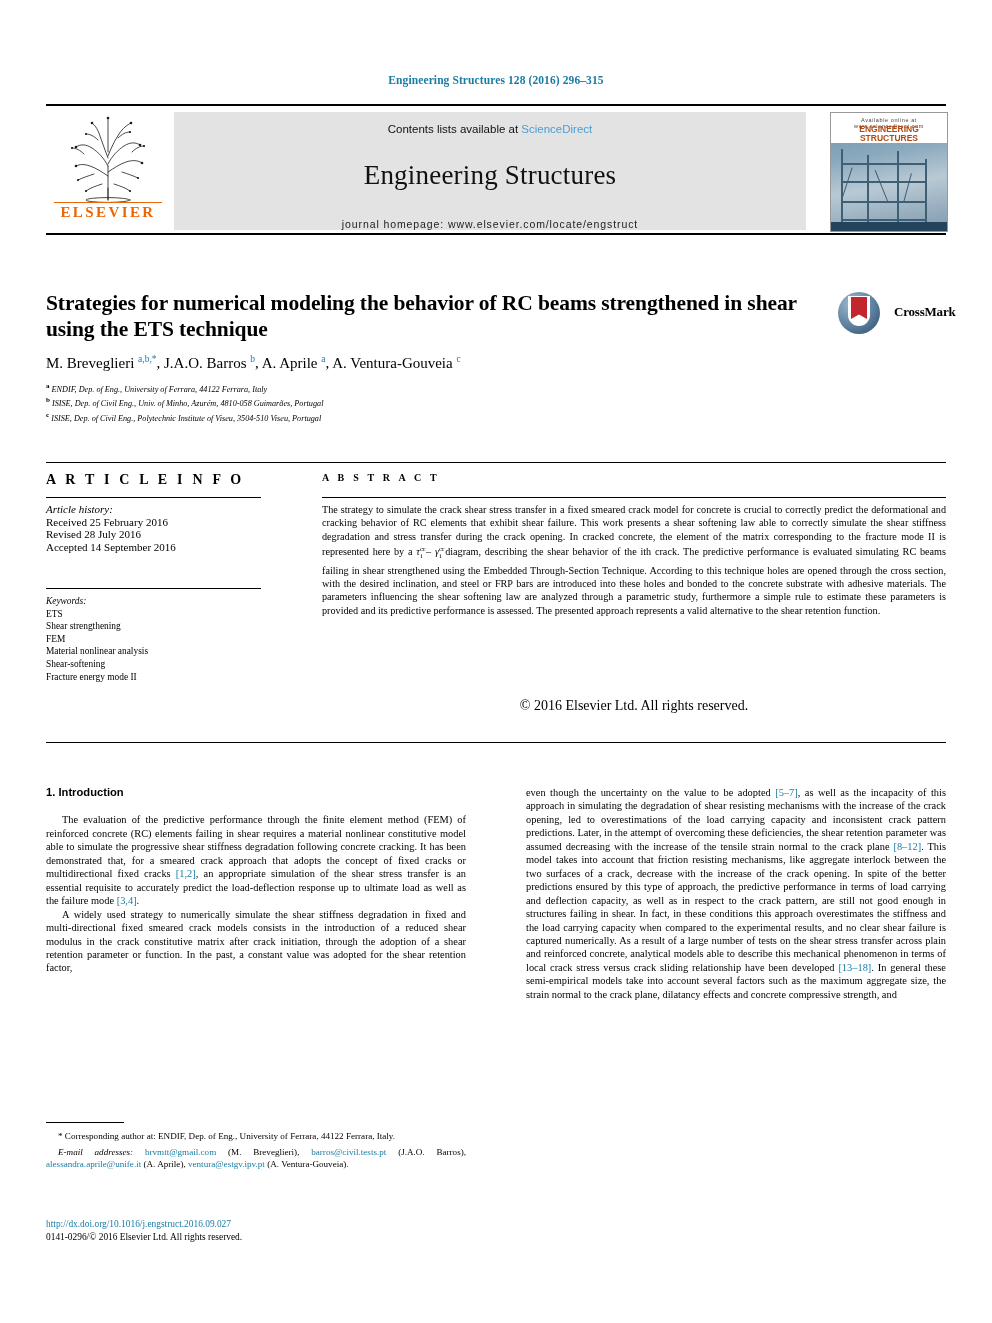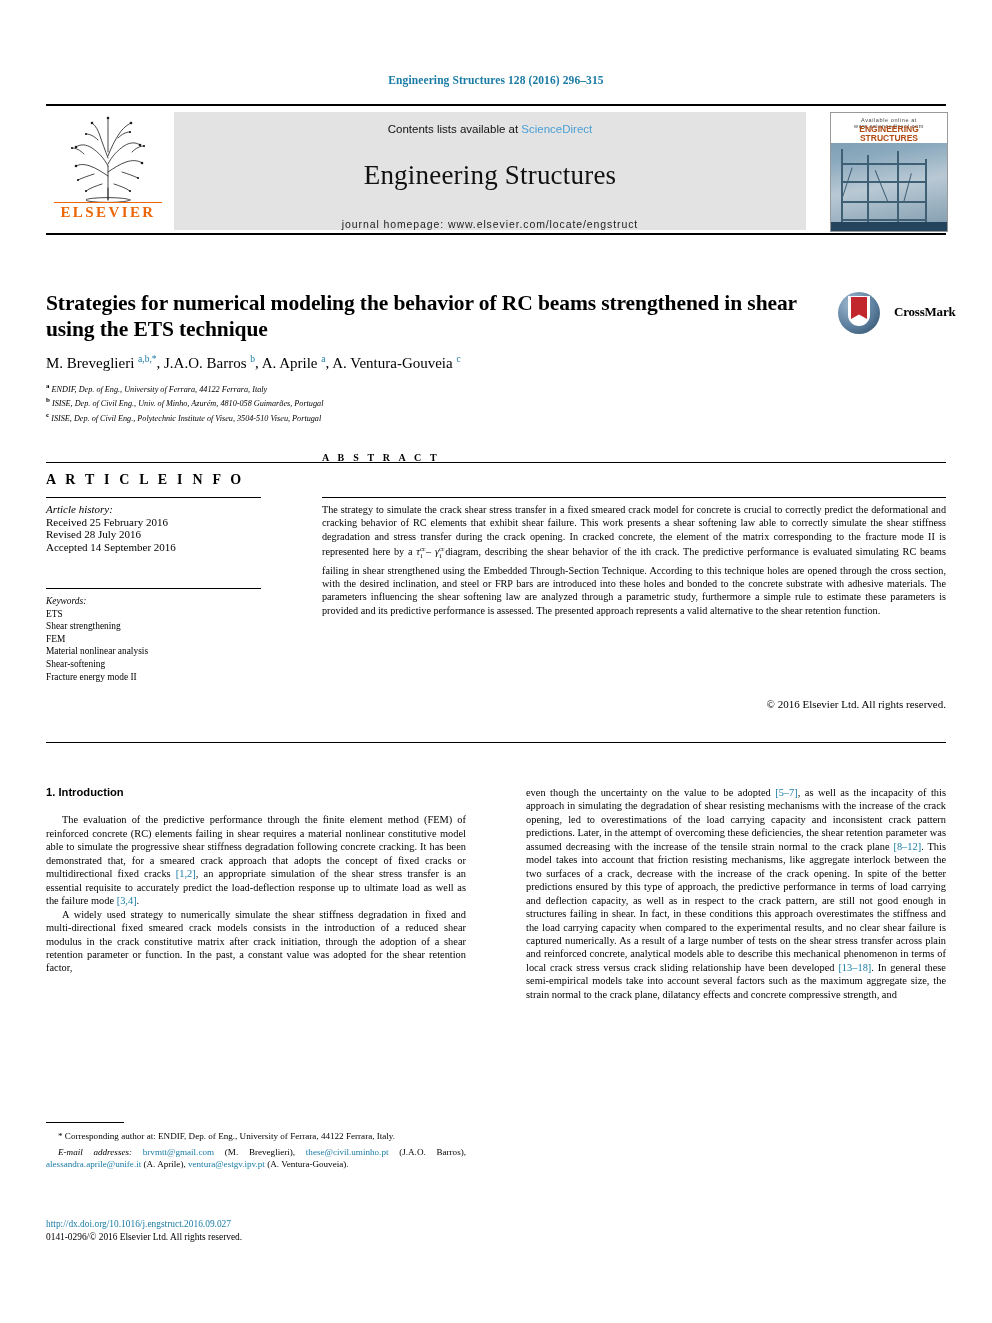--- a/index.html
+++ b/index.html
@@ -91,39 +91,39 @@
     font-family:Liberation Serif, serif;letter-spacing:-.2px;margin-left:8px;
   }
 
   
   .rule-info{left:46px;top:462px;width:900px;height:1.3px;}
   .infohead{
     position:absolute;left:46px;top:472px;font-size:14px;font-weight:bold;
     letter-spacing:3.2px;font-family:"Liberation Serif",serif;
   }
   .abshead{
-    position:absolute;left:322px;top:452px;font-size:10px;font-weight:bold;
+    position:absolute;left:322px;top:472px;font-size:10px;font-weight:bold;
     letter-spacing:3.2px;font-family:"Liberation Serif",serif;
   }
   .rule-info2{left:46px;top:497px;width:215px;height:1.1px;}
   .rule-abs2{left:322px;top:497px;width:624px;height:1.1px;}
 
   .history{position:absolute;left:46px;top:503px;width:230px;font-size:11px;line-height:12.6px;}
   .history .lbl{font-style:italic;}
   .rule-kw{left:46px;top:588px;width:215px;height:1.1px;}
   .keywords{position:absolute;left:46px;top:595px;width:230px;font-size:9.4px;line-height:12.6px;}
   .keywords .lbl{font-style:italic;}
 
   .abstract{
     position:absolute;left:322px;top:503px;width:624px;
     font-size:10.2px;line-height:13.3px;text-align:justify;
   }
   .copyright{
-    position:absolute;left:322px;top:698px;width:624px;text-align:right;
-    font-size:11px;
+    position:absolute;left:322px;top:698px;width:624px;text-align:center;
+    font-size:14px;
   }
   .rule-abs-bot{left:46px;top:742px;width:900px;height:1.3px;}
 
   
   .col{position:absolute;width:420px;font-size:10.4px;line-height:13.45px;text-align:justify;margin-top:8px;}
   .col-l{left:46px;top:778px;}
   .col-r{left:526px;top:778px;}
   .col h2{
     margin:0 0 14px 0;font-size:11.2px;font-weight:bold;
     font-family:"Liberation Sans",sans-serif;
@@ -291,21 +291,21 @@
     <p style="text-indent:0"><span>even though the uncertainty on the value to be adopted </span><span class="ref">[5–7]</span><span>, as well as the incapacity of this approach in simulating the degradation of shear resisting mechanisms with the increase of the crack opening, led to overestimations of the load carrying capacity and inconsistent crack pattern predictions. Later, in the attempt of overcoming these deficiencies, the shear retention parameter was assumed decreasing with the increase of the tensile strain normal to the crack plane </span><span class="ref">[8–12]</span><span>. This model takes into account that friction resisting mechanisms, like aggregate interlock between the two surfaces of a crack, decrease with the increase of the crack opening. In spite of the better predictions ensured by this type of approach, the predictive performance in terms of load carrying and deflection capacity, as well as in respect to the crack pattern, are still not good enough in structures failing in shear. In fact, in these conditions this approach overestimates the stiffness and the load carrying capacity when compared to the experimental results, and no clear shear failure is captured numerically. As a result of a large number of tests on the shear stress transfer across plain and reinforced concrete, analytical models able to describe this mechanical phenomenon in terms of local crack stress versus crack sliding relationship have been developed </span><span class="ref">[13–18]</span><span>. In general these semi-empirical models take into account several factors such as the maximum aggregate size, the strain normal to the crack plane, dilatancy effects and concrete compressive strength, and</span></p>
   </div>
 
   <div class="rule fn-rule"></div>
   <div class="footnote">
     <div style="text-indent:12px"><span>*</span><span> Corresponding author at: ENDIF, Dep. of Eng., University of Ferrara, 44122 Ferrara, Italy.</span></div>
     <div style="text-indent:12px;margin-top:4px">
       <span class="em">E-mail addresses:</span>
       <span class="mail">brvmtt@gmail.com</span>
       <span>(M. Breveglieri)</span>,
-      <span class="mail">these@civil.uminho.pt</span>
+      <span class="mail">barros@civil.tests.pt</span>
       <span>(J.A.O. Barros)</span>,
       <span class="mail">alessandra.aprile@unife.it</span>
       <span>(A. Aprile)</span>,
       <span class="mail">ventura@estgv.ipv.pt</span>
       <span>(A. Ventura-Gouveia)</span>.
     </div>
   </div>
 
   <div class="doiblock">
     <div class="doi">http://dx.doi.org/10.1016/j.engstruct.2016.09.027</div>

